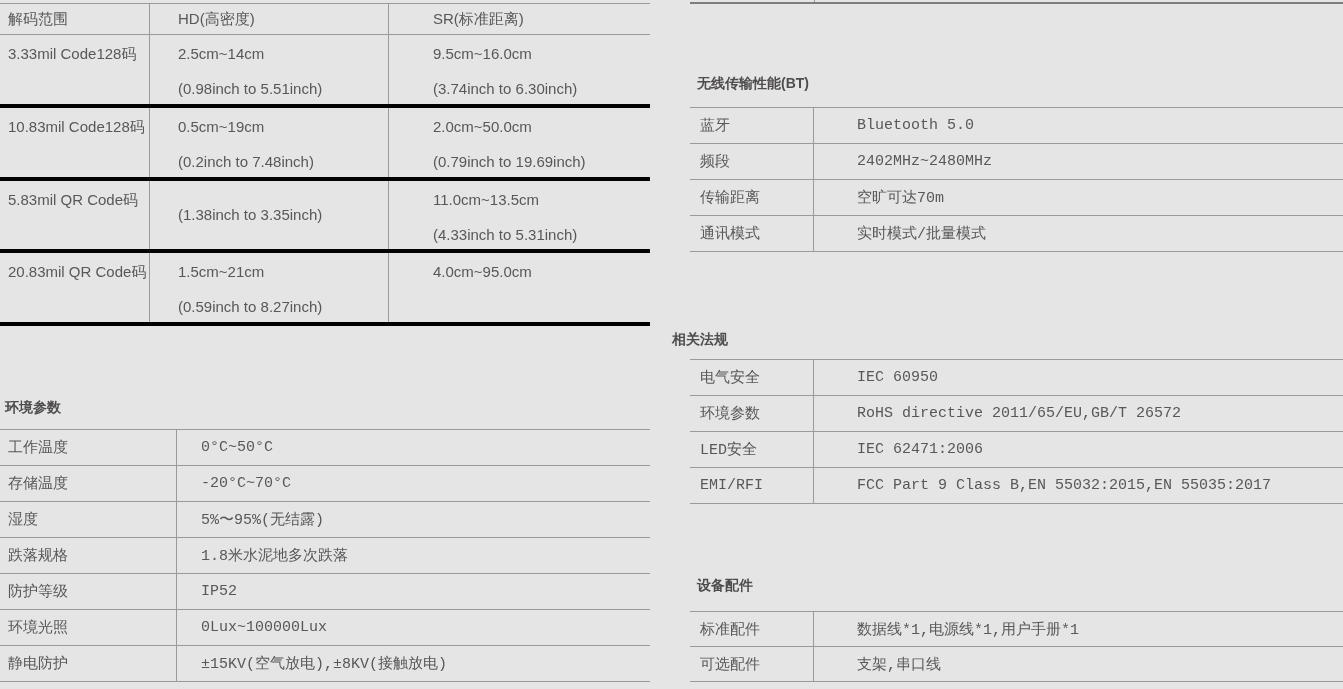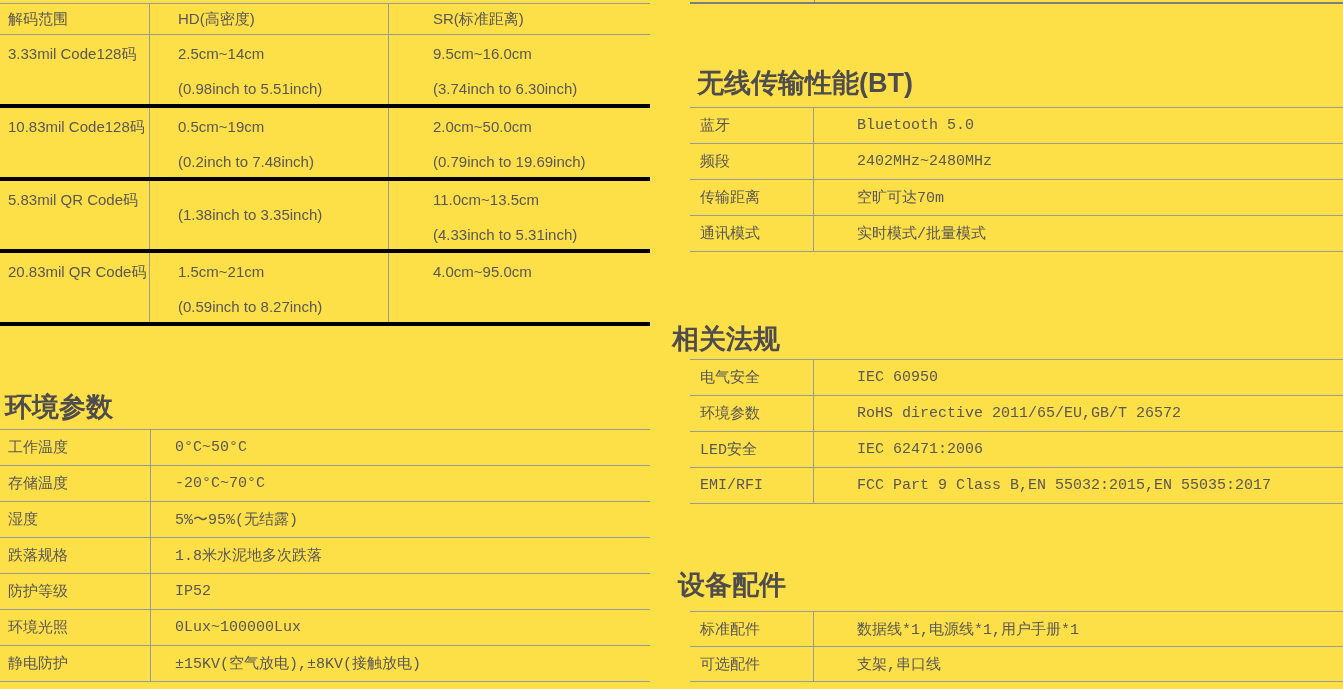--- a/index.html
+++ b/index.html
@@ -5,49 +5,49 @@
   * { margin:0; padding:0; box-sizing:border-box; }
   html,body { background:#ffffff; }
   body {
     font-family:"Liberation Sans","DejaVu Sans",sans-serif;
     color:#595757;
     -webkit-font-smoothing:antialiased;
   }
   .page {
     position:relative;
     width:1343px; height:689px;
-    background:#fde047;
+    background:#e5e5e5;
     overflow:hidden;
     font-size:15px;
   }
 
   
   .section-title {
     position:absolute;
-    font-size:27px;
+    font-size:14px;
     font-weight:bold;
     color:#4e4c4c;
     height:28px; line-height:28px;
     white-space:nowrap;
   }
 
   
   .kv-table { position:absolute; border-top:1px solid #9a9a9a;font-family:Liberation Mono, monospace; }
   .kv-row { display:flex; border-bottom:1px solid #9a9a9a; }
   .kv-label {
     border-right:1px solid #9a9a9a;
     display:flex; align-items:center;
     white-space:nowrap;
   }
   .kv-value { flex:1; display:flex; align-items:center; white-space:nowrap; }
 
   
   .env-table { left:0; top:429px; width:650px; }
   .env-table .kv-row { height:36px; }
-  .env-table .kv-label { width:151px; padding-left:8px; }
+  .env-table .kv-label { width:177px; padding-left:8px; }
   .env-table .kv-value { padding-left:24px; }
 
   
   .right-table { left:690px; top:0; width:653px; }
   .right-table .kv-row { height:36px; }
   .right-table .kv-label { width:124px; padding-left:10px; }
   .right-table .kv-value { padding-left:43px; }
   .bt-table  { top:107px; }
   .reg-table { top:359px; }
   .acc-table { top:611px; }
@@ -213,21 +213,21 @@
     <div class="kv-row">
       <div class="kv-label">LED安全</div>
       <div class="kv-value">IEC 62471:2006</div>
     </div>
     <div class="kv-row">
       <div class="kv-label">EMI/RFI</div>
       <div class="kv-value">FCC Part 9 Class B,EN 55032:2015,EN 55035:2017</div>
     </div>
   </div>
 
-  <div class="section-title" style="left:678px; top:571px;text-align:right;">设备配件</div>
+  <div class="section-title" style="left:697px; top:571px;text-align:right;">设备配件</div>
 
   <div class="kv-table right-table acc-table">
     <div class="kv-row">
       <div class="kv-label">标准配件</div>
       <div class="kv-value">数据线*1,电源线*1,用户手册*1</div>
     </div>
     <div class="kv-row">
       <div class="kv-label">可选配件</div>
       <div class="kv-value">支架,串口线</div>
     </div>

